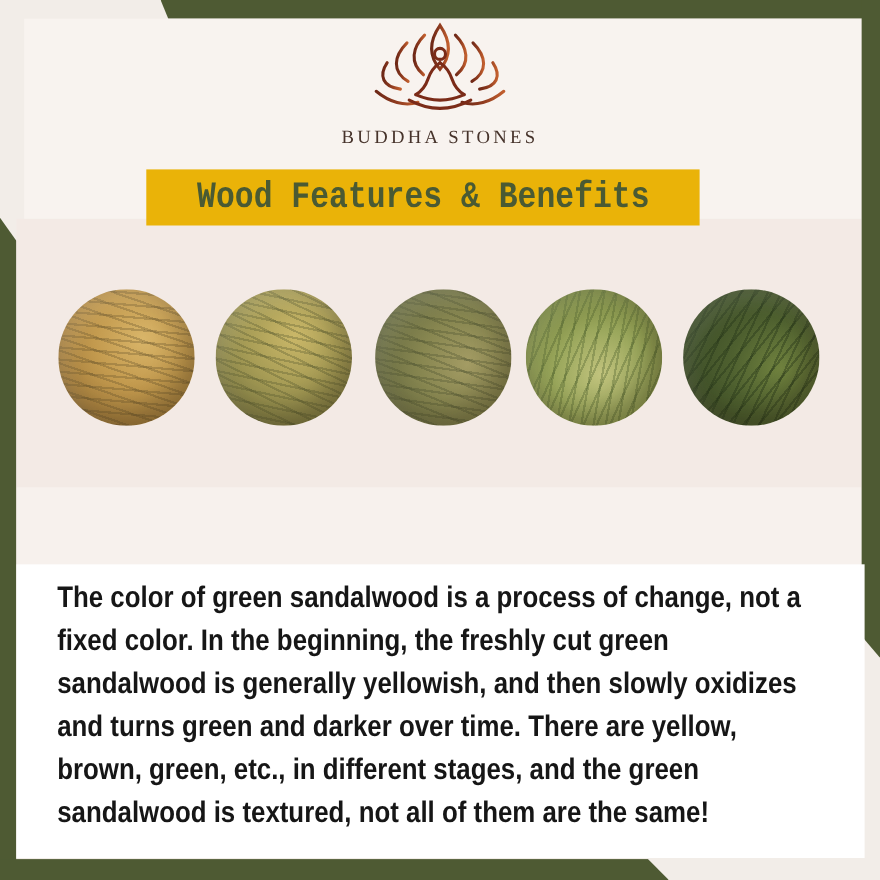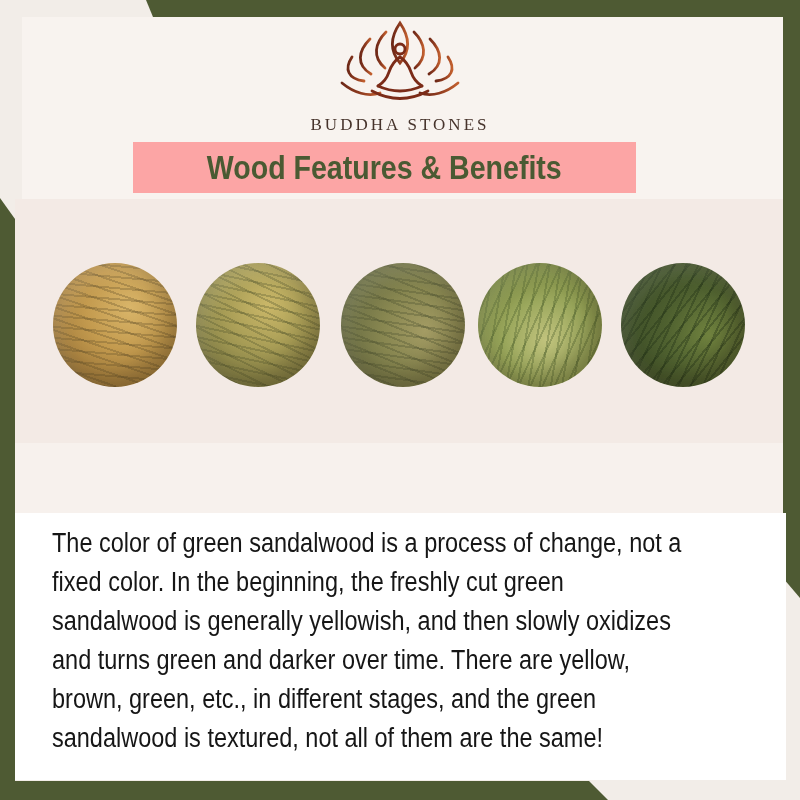--- a/index.html
+++ b/index.html
@@ -23,22 +23,22 @@
   .section-band{position:absolute;left:15px;top:443px;width:768px;height:70px;background:#f7f1ed;}
   
   .logo{position:absolute;left:330px;top:18px;width:140px;height:94px;}
   .brand-name{
     position:absolute;top:115px;left:0;width:100%;text-align:center;
     font-family:"Liberation Serif",serif;font-size:17px;letter-spacing:3px;
     color:#46332b;
   }
   
   .heading-band{
-    position:absolute;left:133px;top:142px;width:503px;height:51px;
-    background:#fca5a5;display:flex;align-items:center;justify-content:center;
+    position:absolute;left:133px;top:154px;width:503px;height:51px;
+    background:#eab308;display:flex;align-items:center;justify-content:center;font-family:Liberation Mono, monospace;
   }
   .heading-band .title{
     font-size:34px;font-weight:700;color:#4a5a33;white-space:nowrap;
     transform:scaleX(0.84);transform-origin:50% 50%;letter-spacing:0px;
   }
   
   .bead{
     position:absolute;top:263px;width:124px;height:124px;border-radius:50%;
     box-shadow:inset -10px -12px 22px rgba(40,30,10,0.28),
                inset 8px 10px 16px rgba(255,255,255,0.12);
@@ -54,21 +54,21 @@
     display:flex;align-items:center;
   }
   .banner .title{
     padding-left:24px;font-size:28px;font-weight:700;color:#ffffff;
     white-space:nowrap;transform:scaleX(0.90);transform-origin:left center;
   }
   
   .body-panel{
     position:absolute;left:15px;top:513px;width:771px;height:267px;background:#ffffff;
   }
-  .body-text{padding:11px 0 0 37px;}
+  .body-text{padding:11px 0 0 37px;font-weight:bold;}
   .body-line{
     font-size:27px;color:#161616;line-height:39px;white-space:nowrap;
     transform:scaleX(0.87);transform-origin:left center;
   }
 </style>
 </head>
 <body>
 
 <div class="canvas">
 

